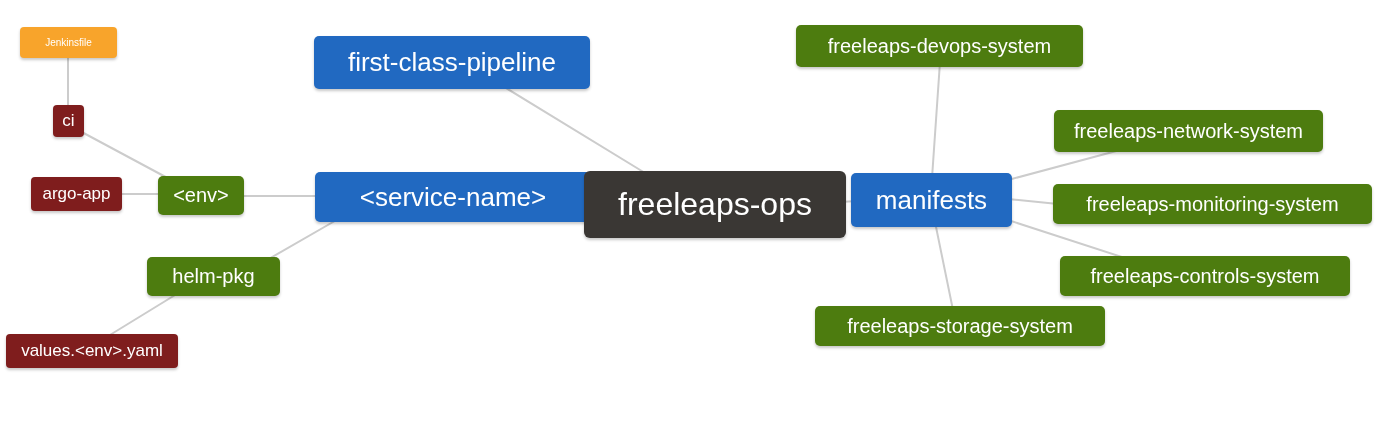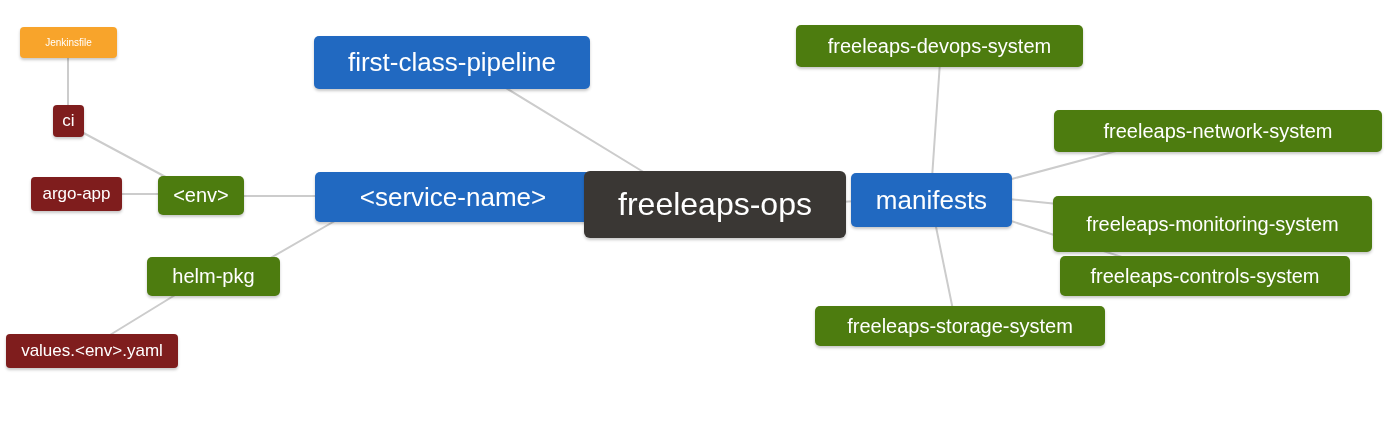--- a/index.html
+++ b/index.html
@@ -52,22 +52,22 @@
   #n-ci            { left: 53px;   top: 105px; width: 31px;  height: 32px; }
   #n-argo-app      { left: 31px;   top: 177px; width: 91px;  height: 34px; }
   #n-env           { left: 158px;  top: 176px; width: 86px;  height: 39px; }
   #n-helm-pkg      { left: 147px;  top: 257px; width: 133px; height: 39px; }
   #n-values        { left: 6px;    top: 334px; width: 172px; height: 34px; }
   #n-service-name  { left: 315px;  top: 172px; width: 276px; height: 50px; }
   #n-fcp           { left: 314px;  top: 36px;  width: 276px; height: 53px; }
   #n-root          { left: 584px;  top: 171px; width: 262px; height: 67px; }
   #n-manifests     { left: 851px;  top: 173px; width: 161px; height: 54px; }
   #n-devops        { left: 796px;  top: 25px;  width: 287px; height: 42px; }
-  #n-network       { left: 1054px; top: 110px; width: 328px; height: 42px; }
-  #n-monitoring    { left: 1053px; top: 184px; width: 319px; height: 56px; margin-top: 12px; }
+  #n-network       { left: 1054px; top: 110px; width: 269px; height: 42px; }
+  #n-monitoring    { left: 1053px; top: 184px; width: 319px; height: 40px; }
   #n-controls      { left: 1060px; top: 256px; width: 290px; height: 40px; }
   #n-storage       { left: 815px;  top: 306px; width: 290px; height: 40px; }
 </style>
 </head>
 <body>
 
 <div class="canvas">
 
   <svg class="edges" width="1390" height="421" aria-hidden="true">
     <line x1="68" y1="50" x2="68" y2="110"></line>

